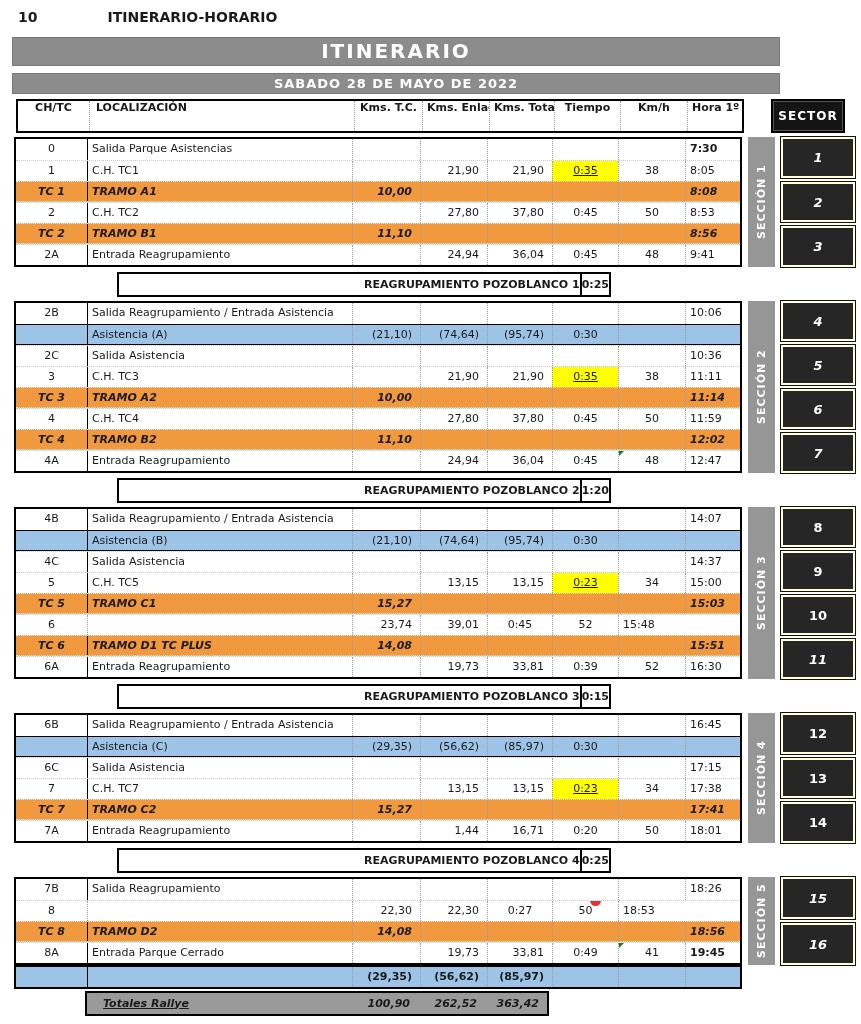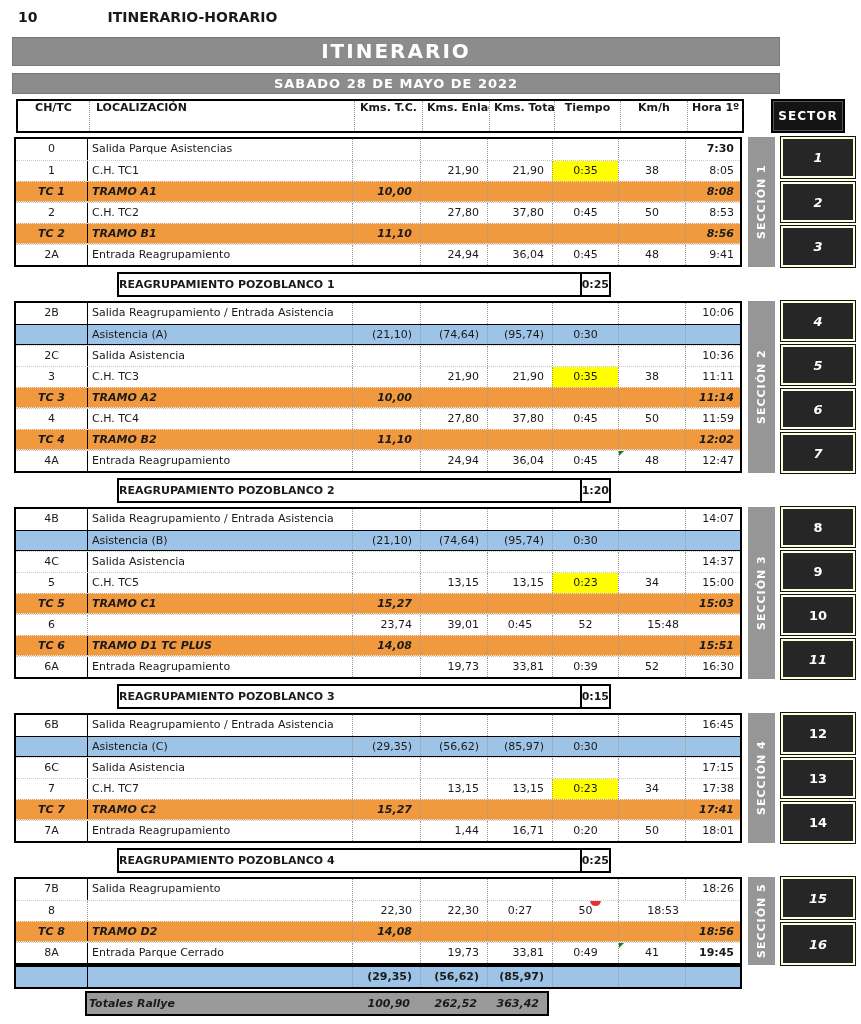--- a/index.html
+++ b/index.html
@@ -36,43 +36,43 @@
   .row{height:21px; line-height:20px; font-size:11px; align-items:center;}
   .row + .row{border-top:1px dotted #c9c9c9;}
   .row.service{background:var(--blue); font-weight:normal; border-top:1px solid #000; border-bottom:1px solid #000;}
   .row.stage{background:var(--orange); font-weight:bold; font-style:italic; border-top:1px dotted #e8e8e8; border-bottom:1px dotted #e8e8e8;}
   .c{height:100%; overflow:hidden; white-space:nowrap; padding:0 4px; position:relative;}
   .c + .c{border-left:1px dotted #9a9a9a;}
   .c.loc{border-left:1px solid #000; }
   .c.chtc{text-align:center;}
   .c.num{text-align:right; padding-right:8px;}
   .c.mid{text-align:center;}
-  .c.hora{text-align:right; padding-right:6px;}
-  .c.hl{background:var(--hl);}
+  .c.hora{padding-right:6px;}
+  .c.hl{background:var(--hl);text-decoration:underline;}
   .c.b{font-weight:bold;}
 
   .rail{background:var(--railgray); color:#fff; font-weight:bold; font-size:11px; letter-spacing:1px;
         writing-mode:vertical-rl; transform:rotate(180deg); display:flex; align-items:center; justify-content:center;}
   .sectors{display:flex; flex-direction:column; gap:4px;}
   .sector-box{flex:1; background:var(--sectorbg); border:2px solid var(--sectorborder); color:#fff;
               font-weight:bold; font-size:13px; display:flex; align-items:center; justify-content:center;
               box-shadow:0 0 0 1px #111;}
   .sector-box.it{font-style:italic;}
 
   .regroup{margin:5px 0 1px 117px; width:494px; height:25px; border:2px solid #000; display:flex;
            font-size:11px; font-weight:bold; background:#fff;}
-  .regroup .rg-label{width:513px; text-align:left; line-height:21px;}
+  .regroup .rg-label{width:513px; text-align:right; line-height:21px;}
   .regroup .rg-time{flex:1; border-left:2px solid #000; text-align:center; line-height:21px;}
 
   .totals-blue{margin:0 0 0 14px; width:728px; height:24px; border:2px solid #000; background:var(--blue);
                font-size:11px; font-weight:bold; align-items:center; line-height:19px;}
   .totals-gray{margin:2px 0 0 85px; width:464px; height:25px; border:2px solid #000; background:var(--totalsgray);
                display:grid; grid-template-columns:263px 68px 67px minmax(0,1fr); font-size:11px; font-weight:bold;
                font-style:italic; align-items:center; line-height:20px;}
-  .totals-gray .g-label{padding-left:2px;}
+  .totals-gray .g-label{padding-left:16px;text-decoration:underline;}
   .totals-gray .g-num{text-align:right; padding-right:8px;}
 
   .orto{margin:6px 0 0 18px; font-size:13px; font-weight:bold;}
 
   .green-marker{position:absolute; left:-1px; top:0; width:0; height:0;
                 border-top:6px solid var(--green); border-right:6px solid transparent;}
   .red-dot{position:absolute; top:-6px; right:17px; width:11px; height:11px; border-radius:50%;
            background:var(--reddot);}
 </style>
 </head>

